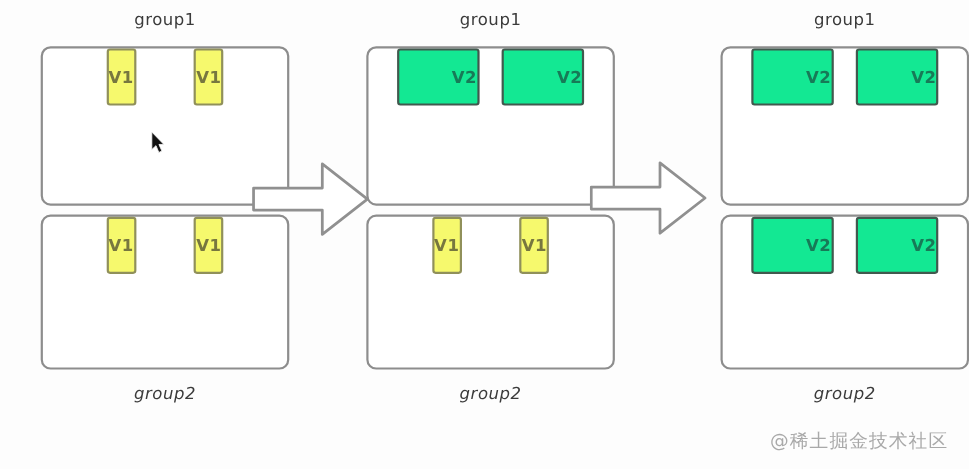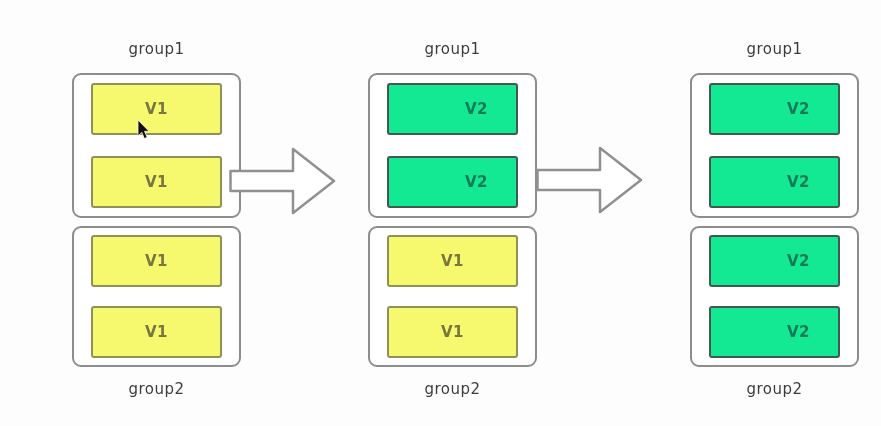--- a/index.html
+++ b/index.html
@@ -13,49 +13,48 @@
     font-family: "DejaVu Sans", "Liberation Sans", sans-serif;
     overflow: hidden;
   }
   .stage {
     position: relative;
     width: 881px;
     height: 426px;
   }
   .column {
     position: absolute;
-    top: 40px;
-    width: 169px;
+    top: 9px;
+    width: 226px;
     display: flex;
     flex-direction: column;
-    margin-left: 35px;
   }
   .col-1 { left: 37px; }
   .col-2 { left: 333px; }
   .col-3 { left: 655px; }
 
   .group-label {
     text-align: center;
     font-size: 15px;
     letter-spacing: 0.5px;
     color: var(--label-text, #3b3b3b);
     height: 18px;
     line-height: 18px;
   }
   .group-label.top { margin-bottom: 15px; }
-  .group-label.bottom { margin-top: 13px; }
+  .group-label.bottom { margin-top: 13px; font-style: italic; }
 
   .group-box {
     border: 2px solid var(--container-border, #8d8d8d);
     border-radius: 9px;
     background: #ffffff;
     height: 145px;
     padding: 0 17px;
     display: flex;
-    flex-direction: column;
+    flex-direction: row;
     justify-content: space-evenly;
     box-sizing: border-box;
     gap: 12px;
   }
   .group-box.bottom {
     height: 141px;
     margin-top: 8px;
   }
 
   .box {
@@ -180,14 +179,15 @@
         <span>V2</span>
       </div>
     </div>
     <div class="group-label bottom">group2</div>
   </div>
 
   <svg class="cursor" viewBox="0 0 14 22">
     <path d="M2,1 L2,17 L5.8,13.4 L8.4,19.6 L11.2,18.3 L8.5,12.3 L13,12.3 Z" fill="var(--cursor-fill, #111111)" stroke="#f5f5f5" stroke-width="0.8"></path>
   </svg>
 
+  <div class="watermark">@稀土掘金技术社区</div>
 
 </div>
 
 </body></html>

